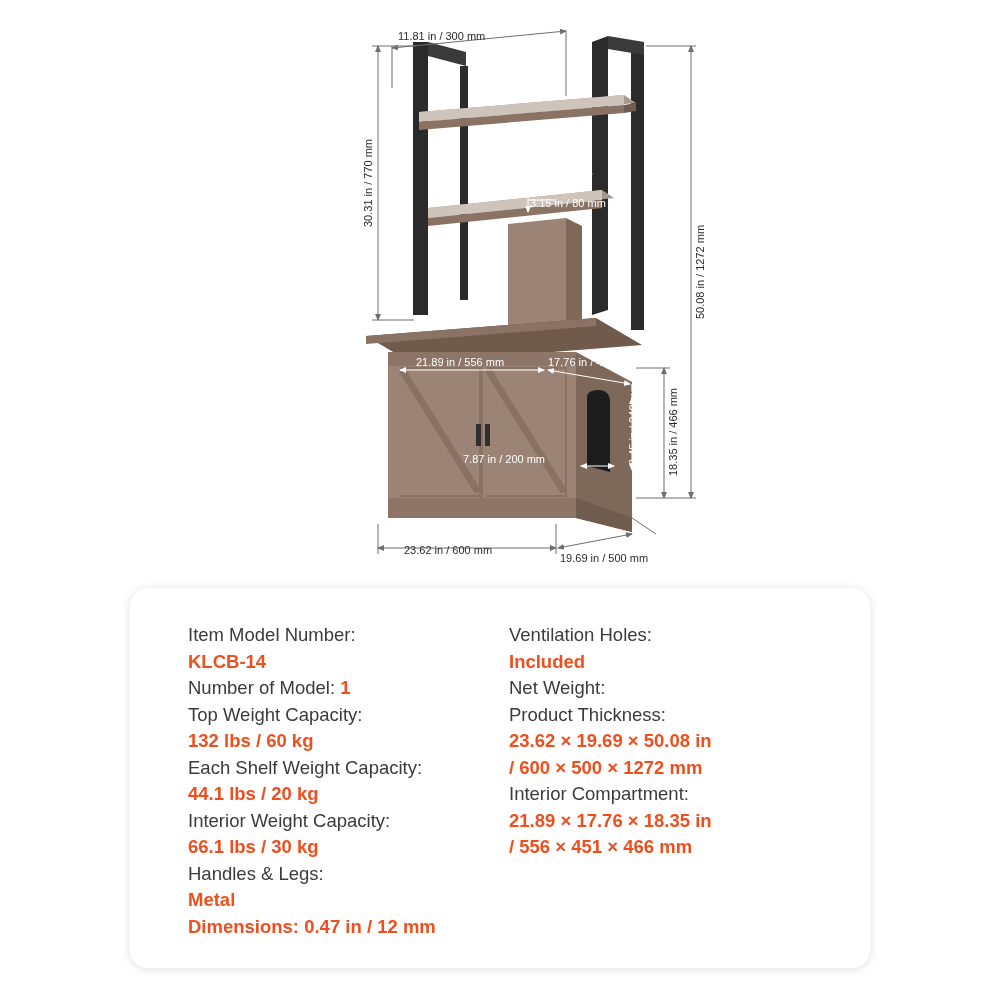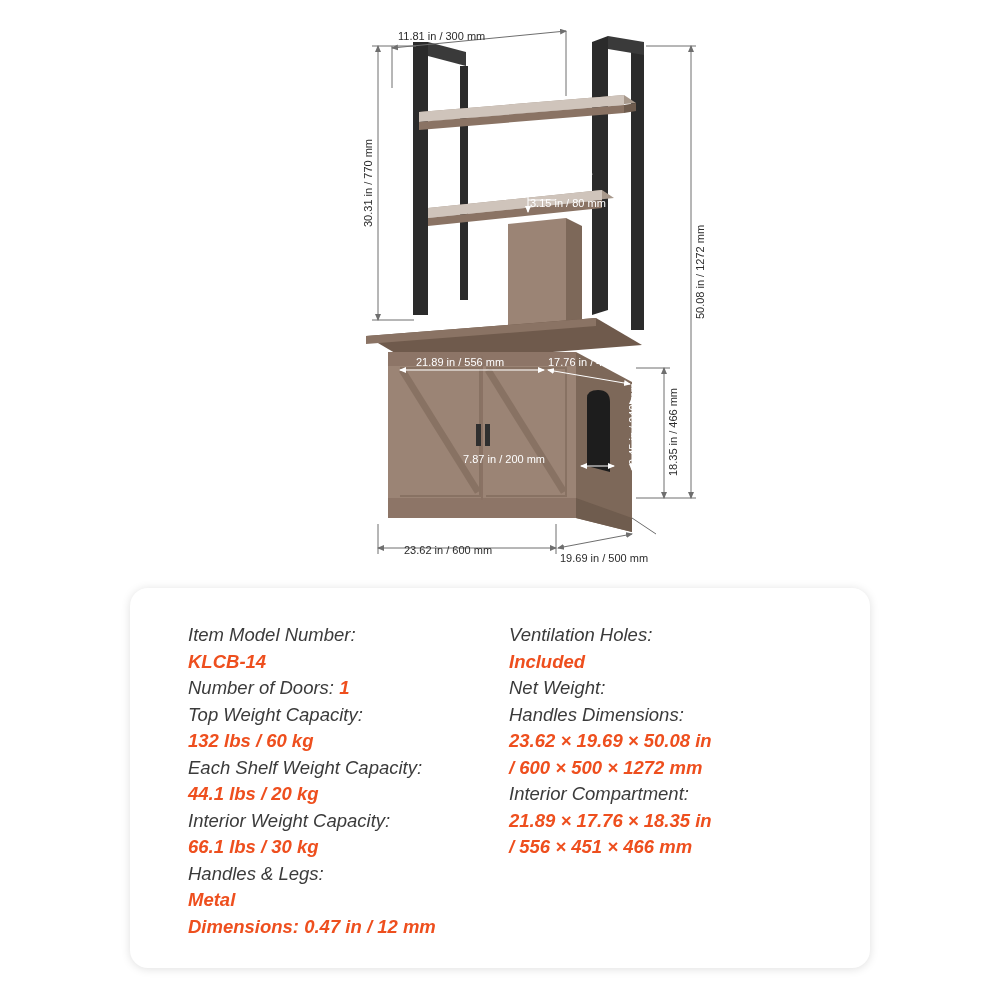--- a/index.html
+++ b/index.html
@@ -49,21 +49,20 @@
     padding: 34px 40px 20px 58px;
   }
   #spec-cols {
     display: flex;
     flex-direction: row;
     gap: 0px;
   }
   .spec-col {
     width: 50%;
     box-sizing: border-box;
-    font-style: italic;
   }
   .spec-col.left { padding-right: 10px; }
   .spec-col.right { padding-left: 0px; }
 
   .spec-item {
     font-size: 18.5px;
     line-height: 26.5px;
     color: #3b3b3b;
     margin-bottom: 0px;
     white-space: normal;
@@ -254,21 +253,21 @@
   <div id="spec-card">
     <div id="spec-cols">
       <div class="spec-col left">
 
         <div class="spec-item block">
           <span class="spec-label">Item Model Number:</span>
           <span class="spec-value">KLCB-14</span>
         </div>
 
         <div class="spec-item">
-          <span class="spec-label">Number of Doors:</span>
+          <span class="spec-label">Number of Model:</span>
           <span class="spec-value">1</span>
         </div>
 
         <div class="spec-item block">
           <span class="spec-label">Top Weight Capacity:</span>
           <span class="spec-value">132 lbs / 60 kg</span>
         </div>
 
         <div class="spec-item block">
           <span class="spec-label">Each Shelf Weight Capacity:</span>
@@ -299,21 +298,21 @@
           <span class="spec-label">Ventilation Holes:</span>
           <span class="spec-value">Included</span>
         </div>
 
         <div class="spec-item block">
           <span class="spec-label">Net Weight:</span>
         </div>
 
 
         <div class="spec-item block">
-          <span class="spec-label">Handles Dimensions:</span>
+          <span class="spec-label">Product Thickness:</span>
           <span class="spec-value">23.62 × 19.69 × 50.08 in</span>
           <span class="spec-value">/ 600 × 500 × 1272 mm</span>
         </div>
 
         <div class="spec-item block">
           <span class="spec-label">Interior Compartment:</span>
           <span class="spec-value">21.89 × 17.76 × 18.35 in</span>
           <span class="spec-value">/ 556 × 451 × 466 mm</span>
         </div>
 

